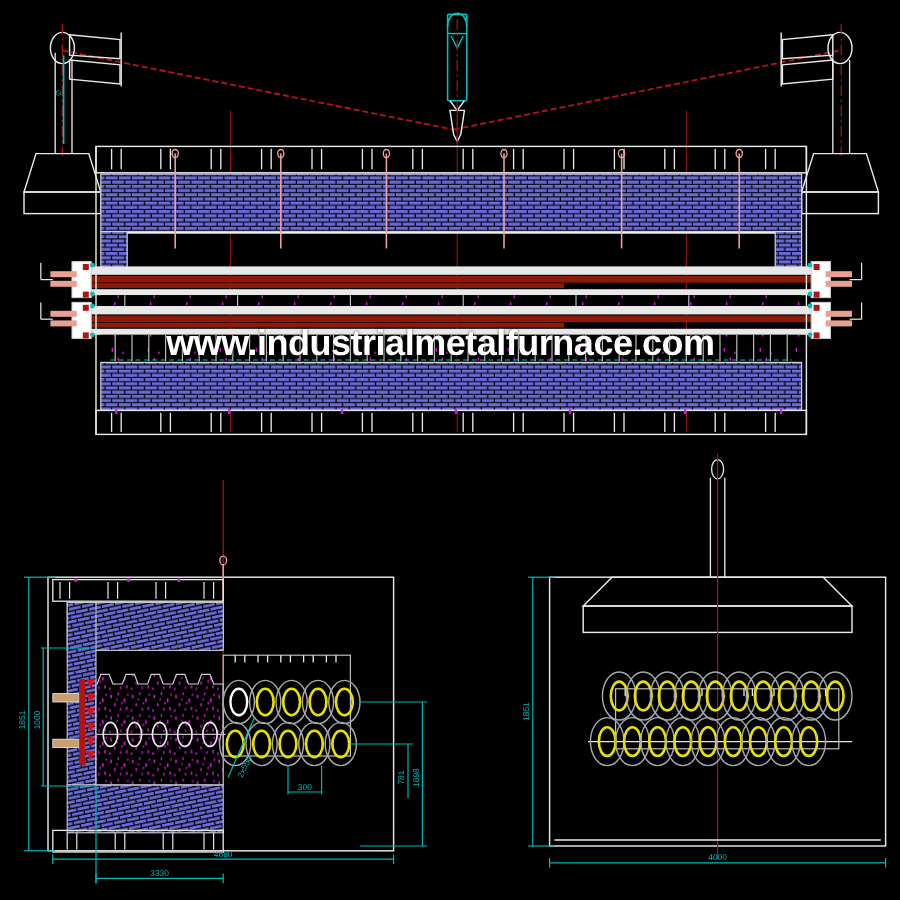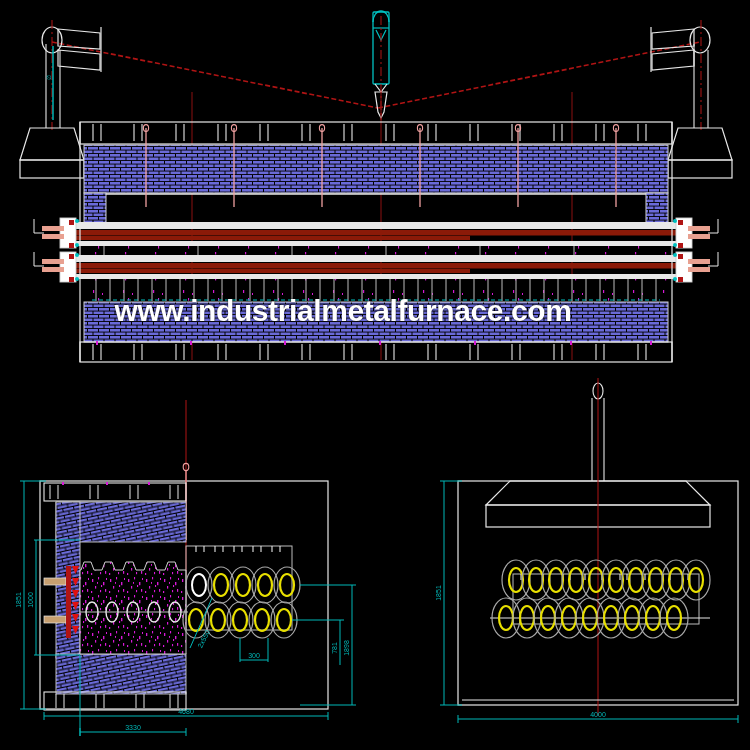--- a/index.html
+++ b/index.html
@@ -24,32 +24,33 @@
     position: absolute;
     left: 0;
     top: 0;
     width: 750px;
     height: 750px;
     display: block;
   }
   #watermark {
     position: absolute;
     left: 0;
-    top: 294px;
+    top: 270px;
     width: 686px;
     text-align: center;
     color: #ffffff;
     font-family: "Liberation Sans", sans-serif;
     font-size: 30px;
     font-weight: 700;
     letter-spacing: -0.4px;
     text-shadow: 0 0 2px rgba(0,0,0,0.9);
     pointer-events: none;
     user-select: none;
     white-space: nowrap;
+    padding-left: 24px;
   }
 </style>
 </head>
 <body>
 
 <div id="stage">
 
   <svg id="cad-svg" viewBox="0 0 750 750" xmlns="http://www.w3.org/2000/svg">
     <defs>
 

